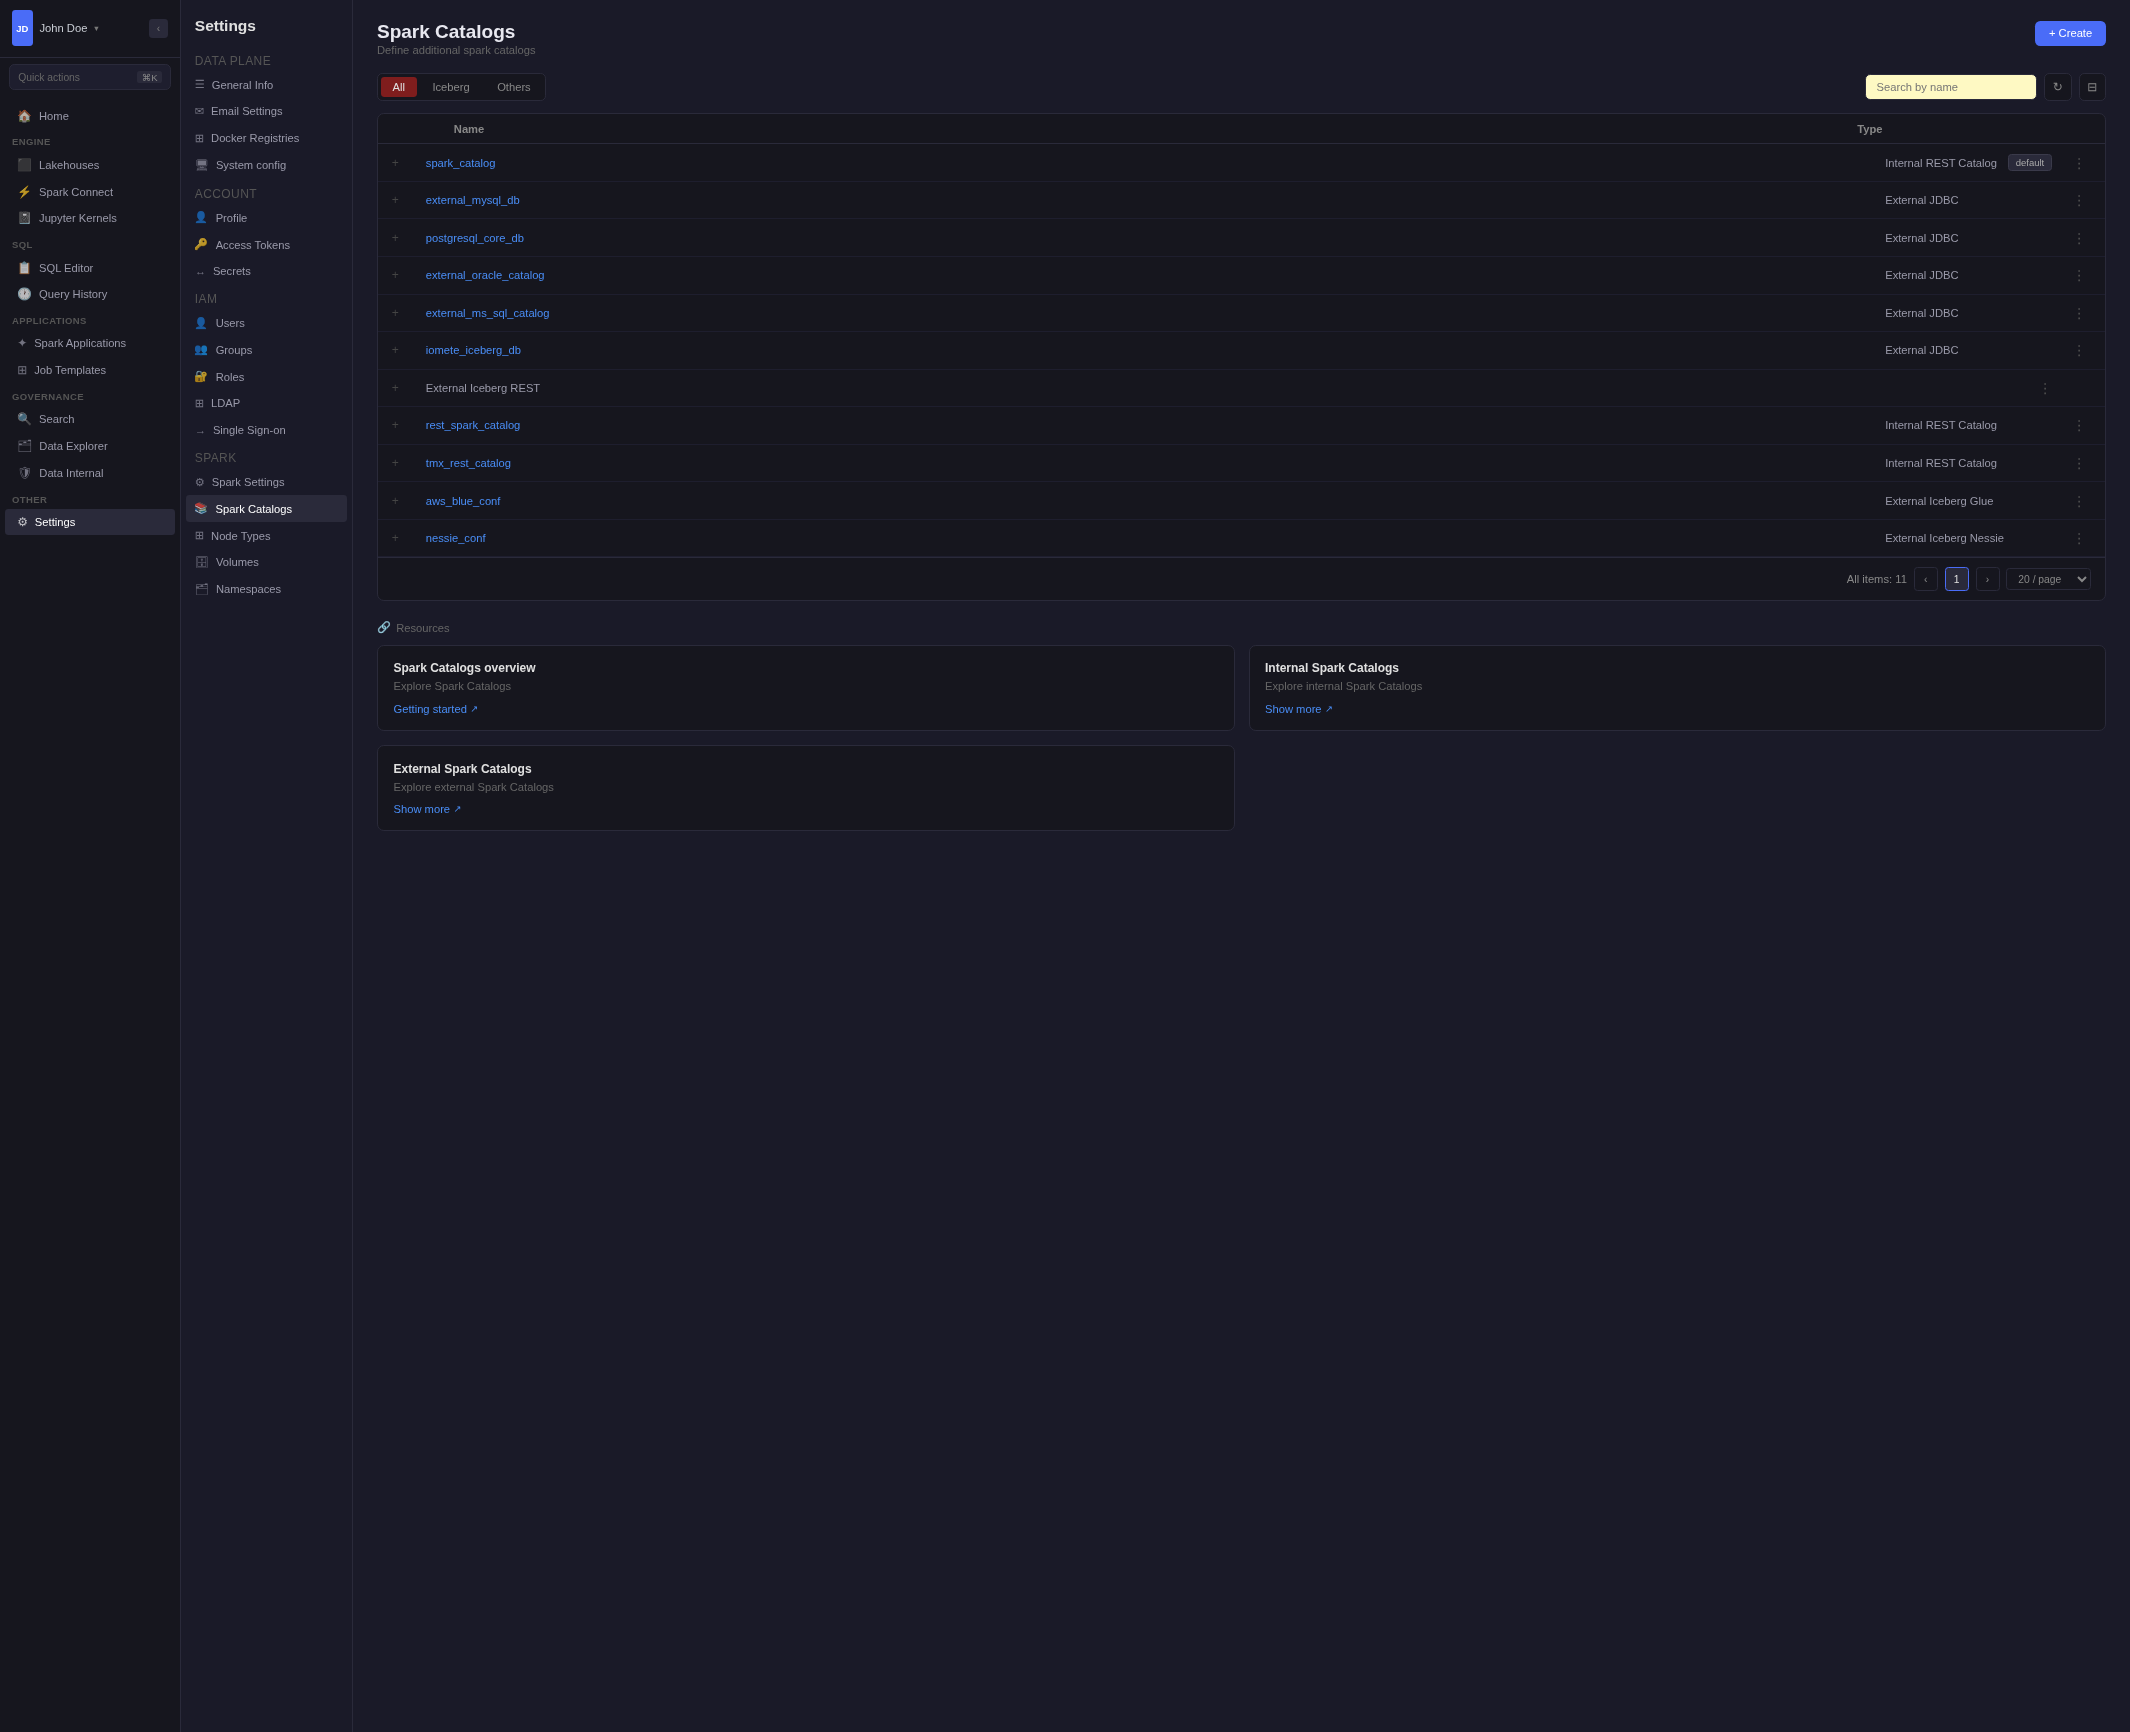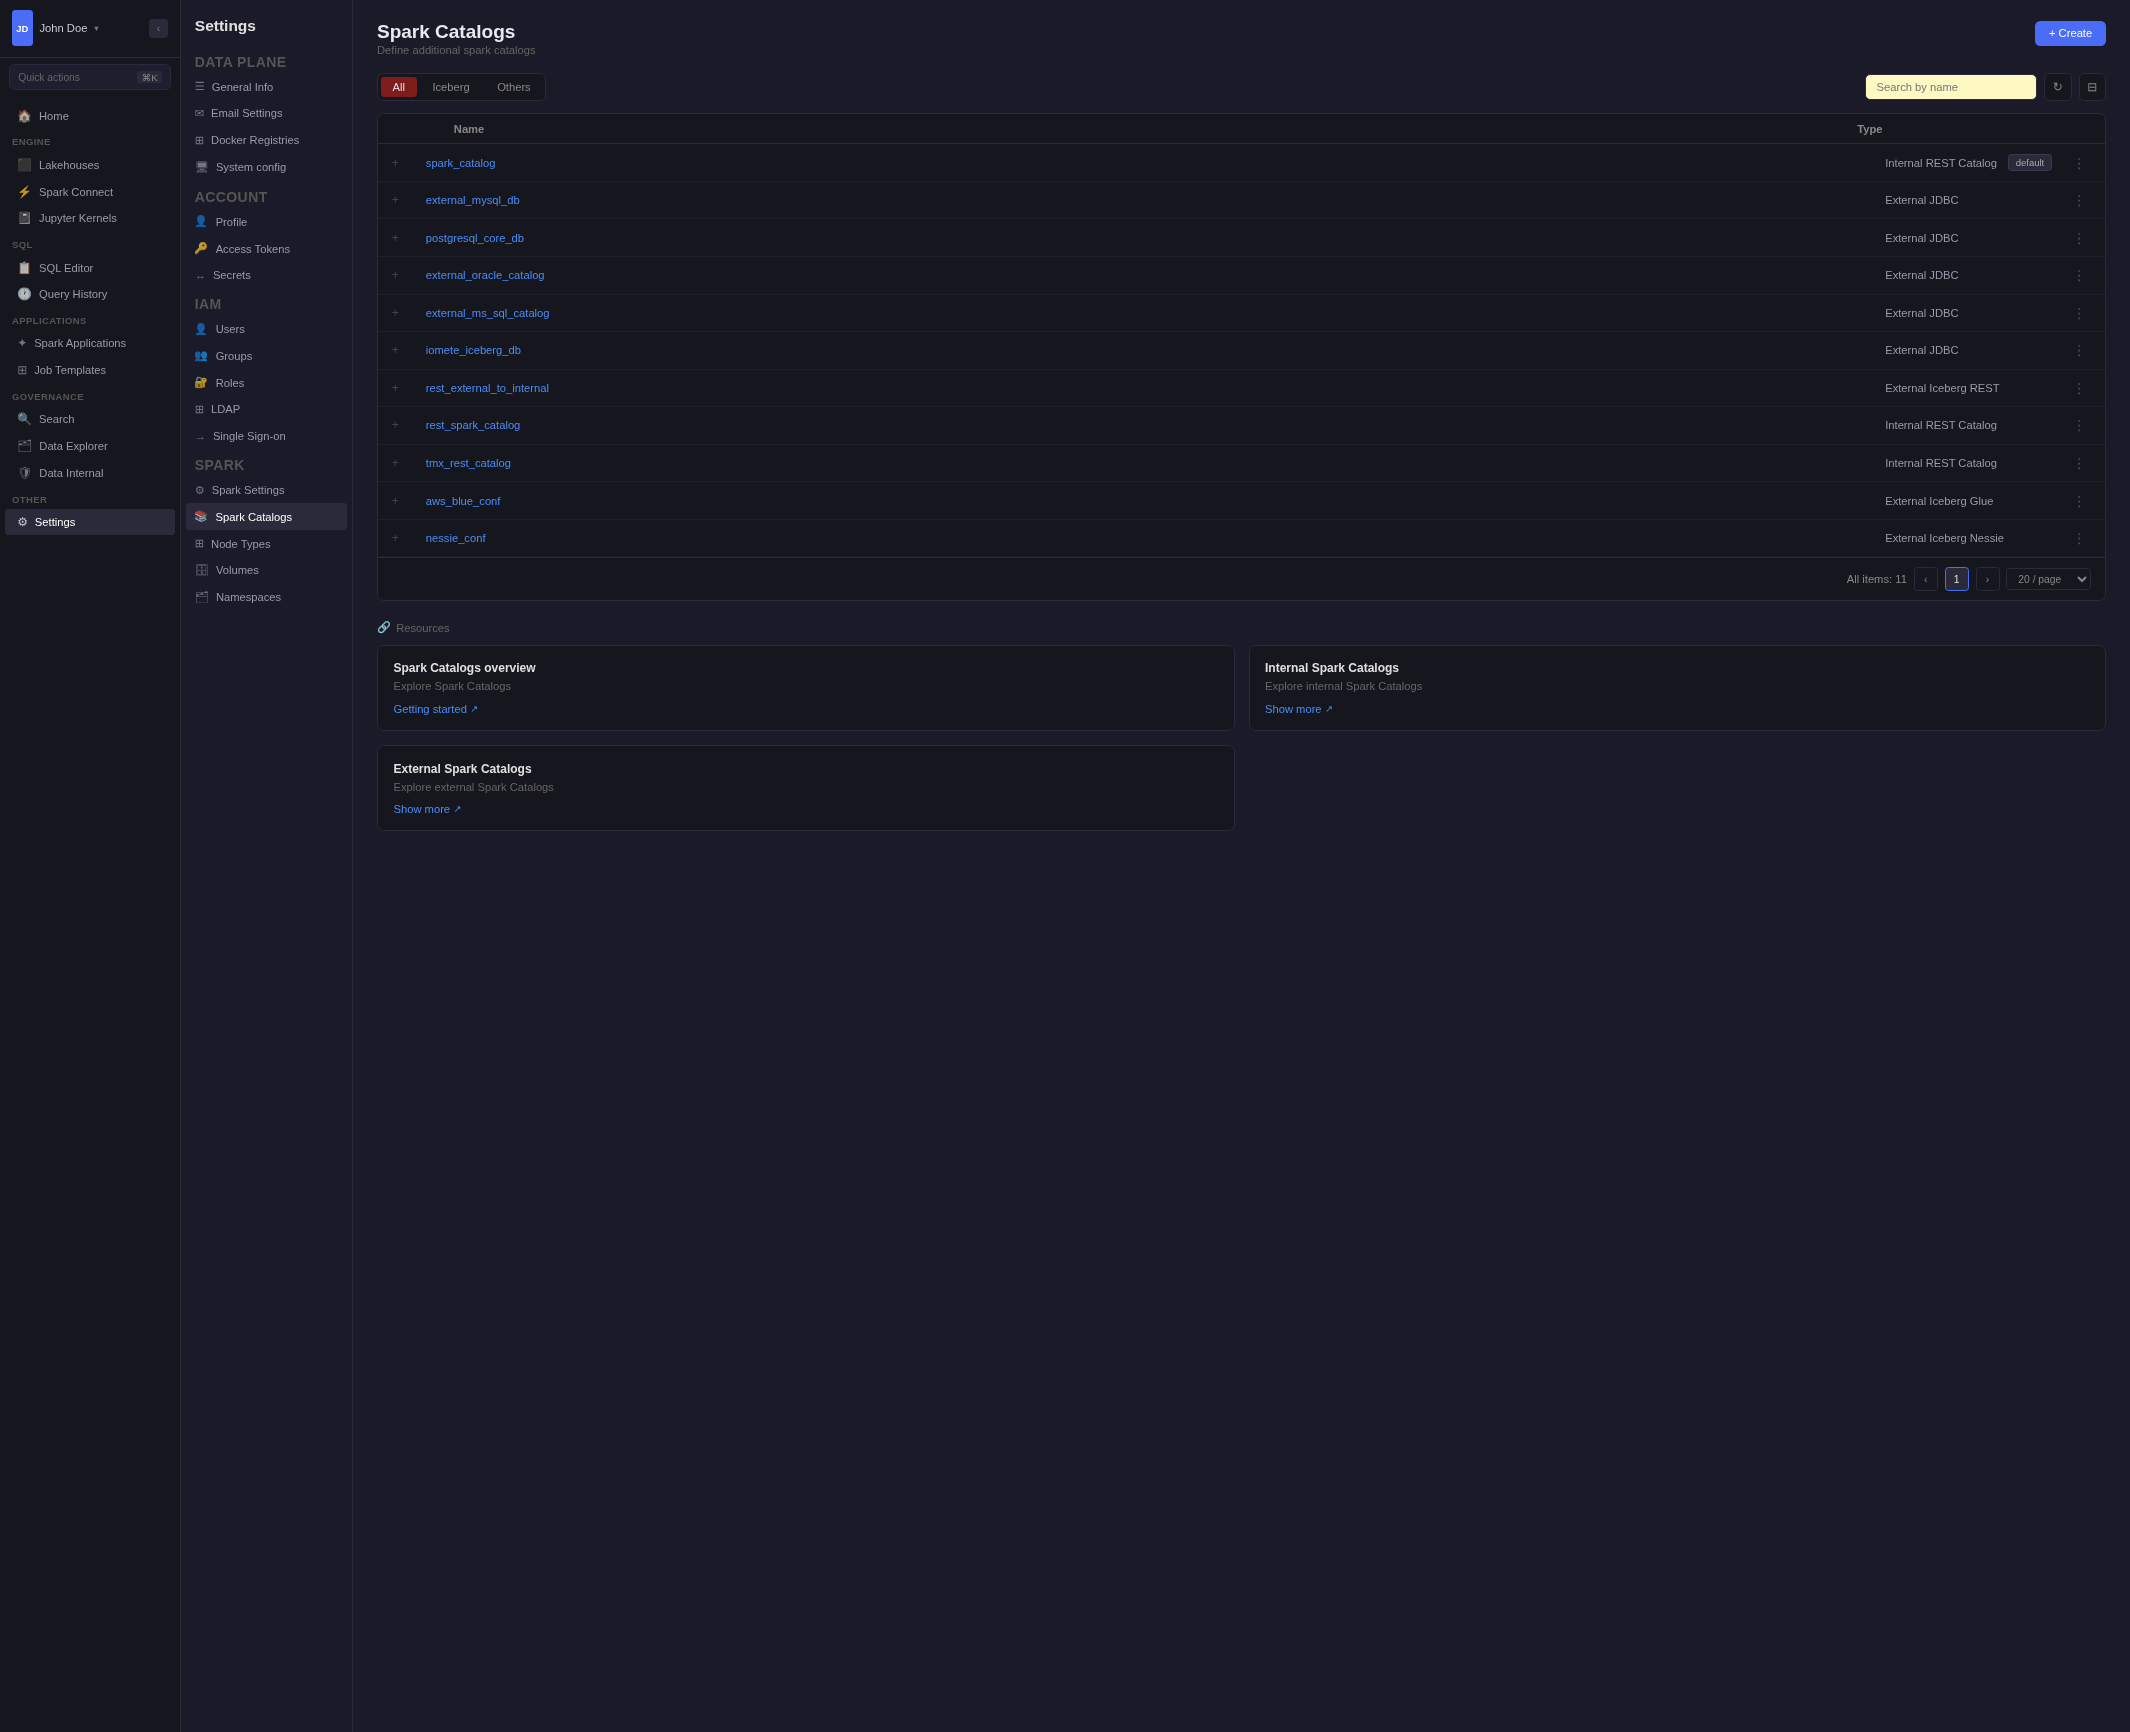--- a/index.html
+++ b/index.html
@@ -109,23 +109,23 @@
       flex-shrink: 0;
     }
     .settings-title {
       padding: 17px 13.8px 10.3px;
       font-size: 15.5px;
       font-weight: 600;
       color: #e0e0e0;
     }
     .settings-section-label {
       padding: 8.6px 13.8px 3.4px;
-      font-size: 14px;
+      font-size: 12px;
       color: #555;
-      font-weight: 700;
+      font-weight: 400;
       text-transform: uppercase;
       letter-spacing: 0.4px;
     }
     .settings-item {
       display: flex;
       align-items: center;
       gap: 6.9px;
       padding: 6.9px 13.8px;
       color: #9a9aaa;
       cursor: pointer;
@@ -585,21 +585,20 @@
       <span class="plus-icon">+</span>
       <span class="catalog-name">iomete_iceberg_db</span>
       <span class="catalog-type">External JDBC</span>
       <div class="row-actions">
         <span class="more-btn">⋮</span>
       </div>
     </div>
 
     <div class="table-row">
       <span class="plus-icon">+</span>
-      <span class="catalog-name">rest_external_to_internal</span>
       <span class="catalog-type">External Iceberg REST</span>
       <div class="row-actions">
         <span class="more-btn">⋮</span>
       </div>
     </div>
 
     <div class="table-row">
       <span class="plus-icon">+</span>
       <span class="catalog-name">rest_spark_catalog</span>
       <span class="catalog-type">Internal REST Catalog</span>

